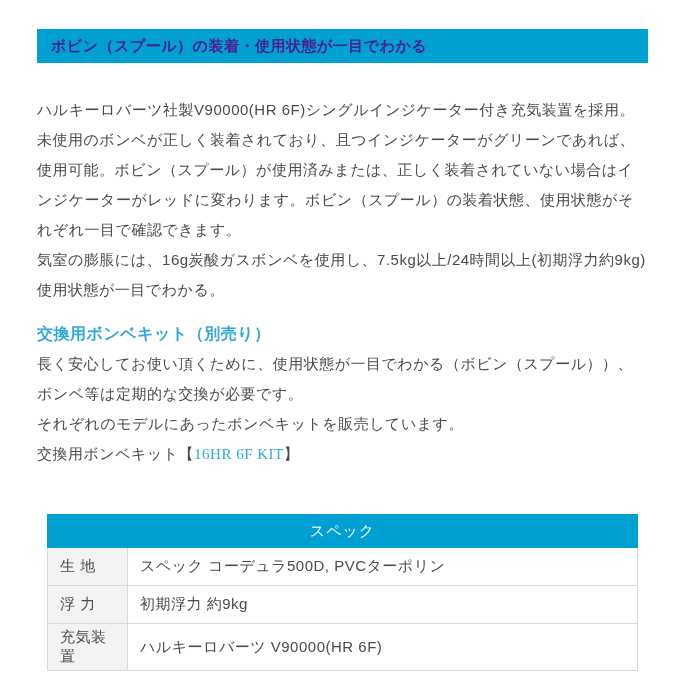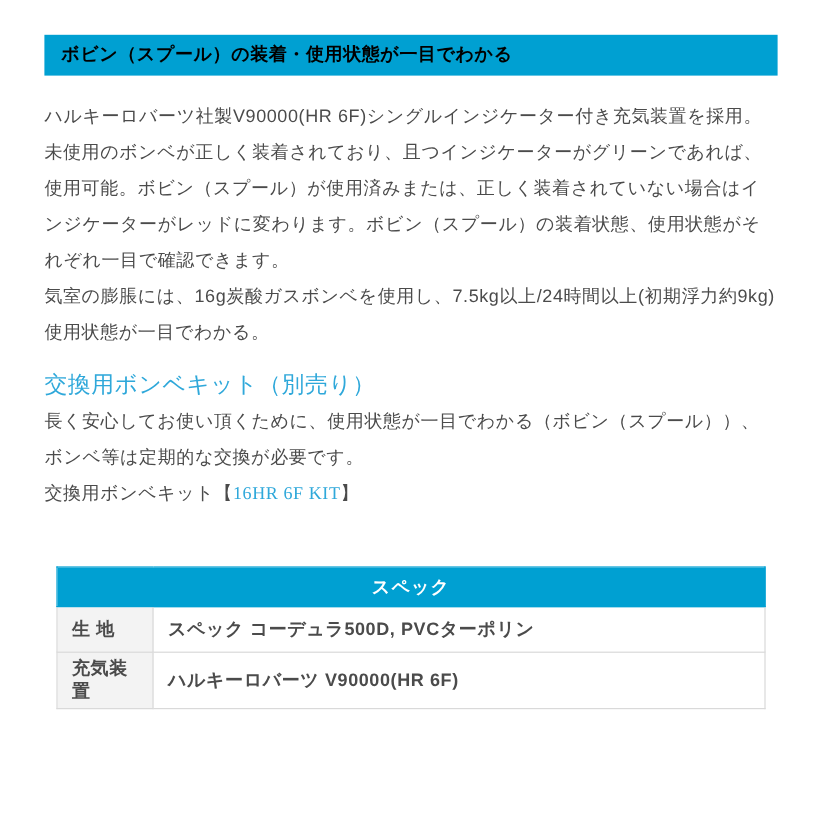--- a/index.html
+++ b/index.html
@@ -16,72 +16,71 @@
     font-family:"Liberation Sans","DejaVu Sans",sans-serif;
     color:var(--text);
     overflow:hidden;
   }
   .page{
     width:680px;height:680px;
     padding:29px 32px 0 37px;
   }
   .section-heading{
     background:var(--accent);
-    color:#000000;
+    color:#4c1d95;
     font-size:15px;
     font-weight:bold;
     height:34px;
     line-height:34px;
     padding-left:14px;
     letter-spacing:0.5px;
   }
   .body-text{
-    margin-top:20px;
+    margin-top:32px;
     font-size:15px;
     line-height:30px;
     letter-spacing:0.5px;
   }
   .body-text p{margin:0;}
   .subheading{
     margin-top:14px;
     color:var(--link);
-    font-size:19px;
-    font-weight:normal;
+    font-size:16px;
+    font-weight:bold;
     line-height:30px;
     letter-spacing:0.5px;
   }
   .kit-link{
     color:var(--link);
     text-decoration:none;
     cursor:pointer;
     font-family:Liberation Serif, serif;
   }
   .spec-table-wrap{
     margin:45px 0 0 10px;
   }
   table.spec{
     width:591px;
     border-collapse:collapse;
     font-size:15px;
   }
   table.spec th.spec-title{
     background:var(--accent);
     color:#ffffff;
-    font-weight:bold;
+    font-weight:normal;
     text-align:center;
     height:33px;
     letter-spacing:1px;
     border:1px solid var(--accent);
   }
   table.spec td{
     border:1px solid var(--table-border);
     height:38px;
     padding:4px 12px;
     letter-spacing:0.5px;
-    font-weight:bold;
   }
   td.spec-label{
     width:80px;
     background:var(--label-bg);
   }
   td.spec-value{
     padding-left:14px;
   }
 </style>
 </head>
@@ -91,37 +90,42 @@
 
   <h3 class="section-heading">ボビン（スプール）の装着・使用状態が一目でわかる</h3>
 
   <div class="body-text">
     <p>ハルキーロバーツ社製V90000(HR 6F)シングルインジケーター付き充気装置を採用。未使用のボンベが正しく装着されており、且つインジケーターがグリーンであれば、使用可能。ボビン（スプール）が使用済みまたは、正しく装着されていない場合はインジケーターがレッドに変わります。ボビン（スプール）の装着状態、使用状態がそれぞれ一目で確認できます。</p>
     <p>気室の膨脹には、16g炭酸ガスボンベを使用し、7.5kg以上/24時間以上(初期浮力約9kg)使用状態が一目でわかる。</p>
 
     <h4 class="subheading">交換用ボンベキット（別売り）</h4>
 
     <p>長く安心してお使い頂くために、使用状態が一目でわかる（ボビン（スプール））、ボンベ等は定期的な交換が必要です。</p>
+    <p>それぞれのモデルにあったボンベキットを販売しています。</p>
 
     <p><span>交換用ボンベキット【</span><a class="kit-link">16HR 6F KIT</a><span>】</span></p>
   </div>
 
   <div class="spec-table-wrap">
     <table class="spec">
       <thead>
         <tr>
           <th class="spec-title" colspan="2">スペック</th>
         </tr>
       </thead>
       <tbody>
         <tr>
           <td class="spec-label">生 地</td>
           <td class="spec-value">スペック コーデュラ500D, PVCターポリン</td>
         </tr>
         <tr>
+          <td class="spec-label">浮 力</td>
+          <td class="spec-value">初期浮力 約9kg</td>
+        </tr>
+        <tr>
           <td class="spec-label">充気装置</td>
           <td class="spec-value">ハルキーロバーツ V90000(HR 6F)</td>
         </tr>
       </tbody>
     </table>
   </div>
 
 </div>
 
 </body></html>

